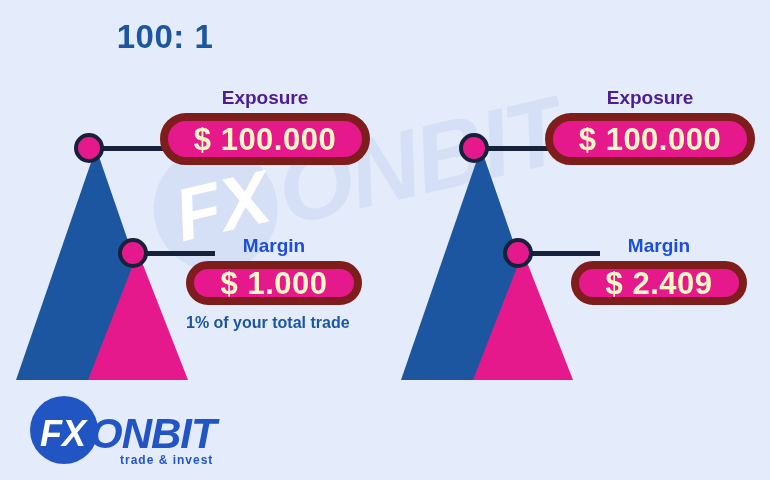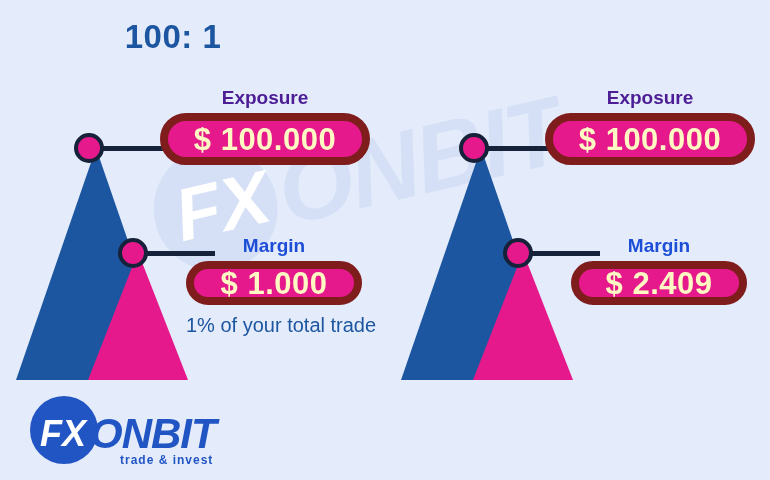--- a/index.html
+++ b/index.html
@@ -41,21 +41,21 @@
     width: 385px;
     height: 480px;
     z-index: 2;
   }
   .panel.left  { left: 0; }
   .panel.right { left: 385px; }
 
   .ratio-title {
     position: absolute;
     top: 18px;
-    left: 8px;
+    left: 0;
     width: 330px;
     text-align: center;
     font-size: 33px;
     font-weight: bold;
     color: #1d56a0;
     letter-spacing: 0.5px;
     white-space: nowrap;
   }
 
   
@@ -133,22 +133,22 @@
     width: 210px;
     height: 52px;
   }
   .pill.margin-pill {
     width: 176px;
     height: 44px;
   }
 
   .pct-note {
     margin-top: 10px;
-    font-size: 20px;
-    font-weight: normal;
+    font-size: 16px;
+    font-weight: bold;
     color: #1d56a0;
     white-space: nowrap;
     line-height: 1;
   }
 
   
   .logo {
     position: absolute;
     left: 28px;
     top: 396px;

